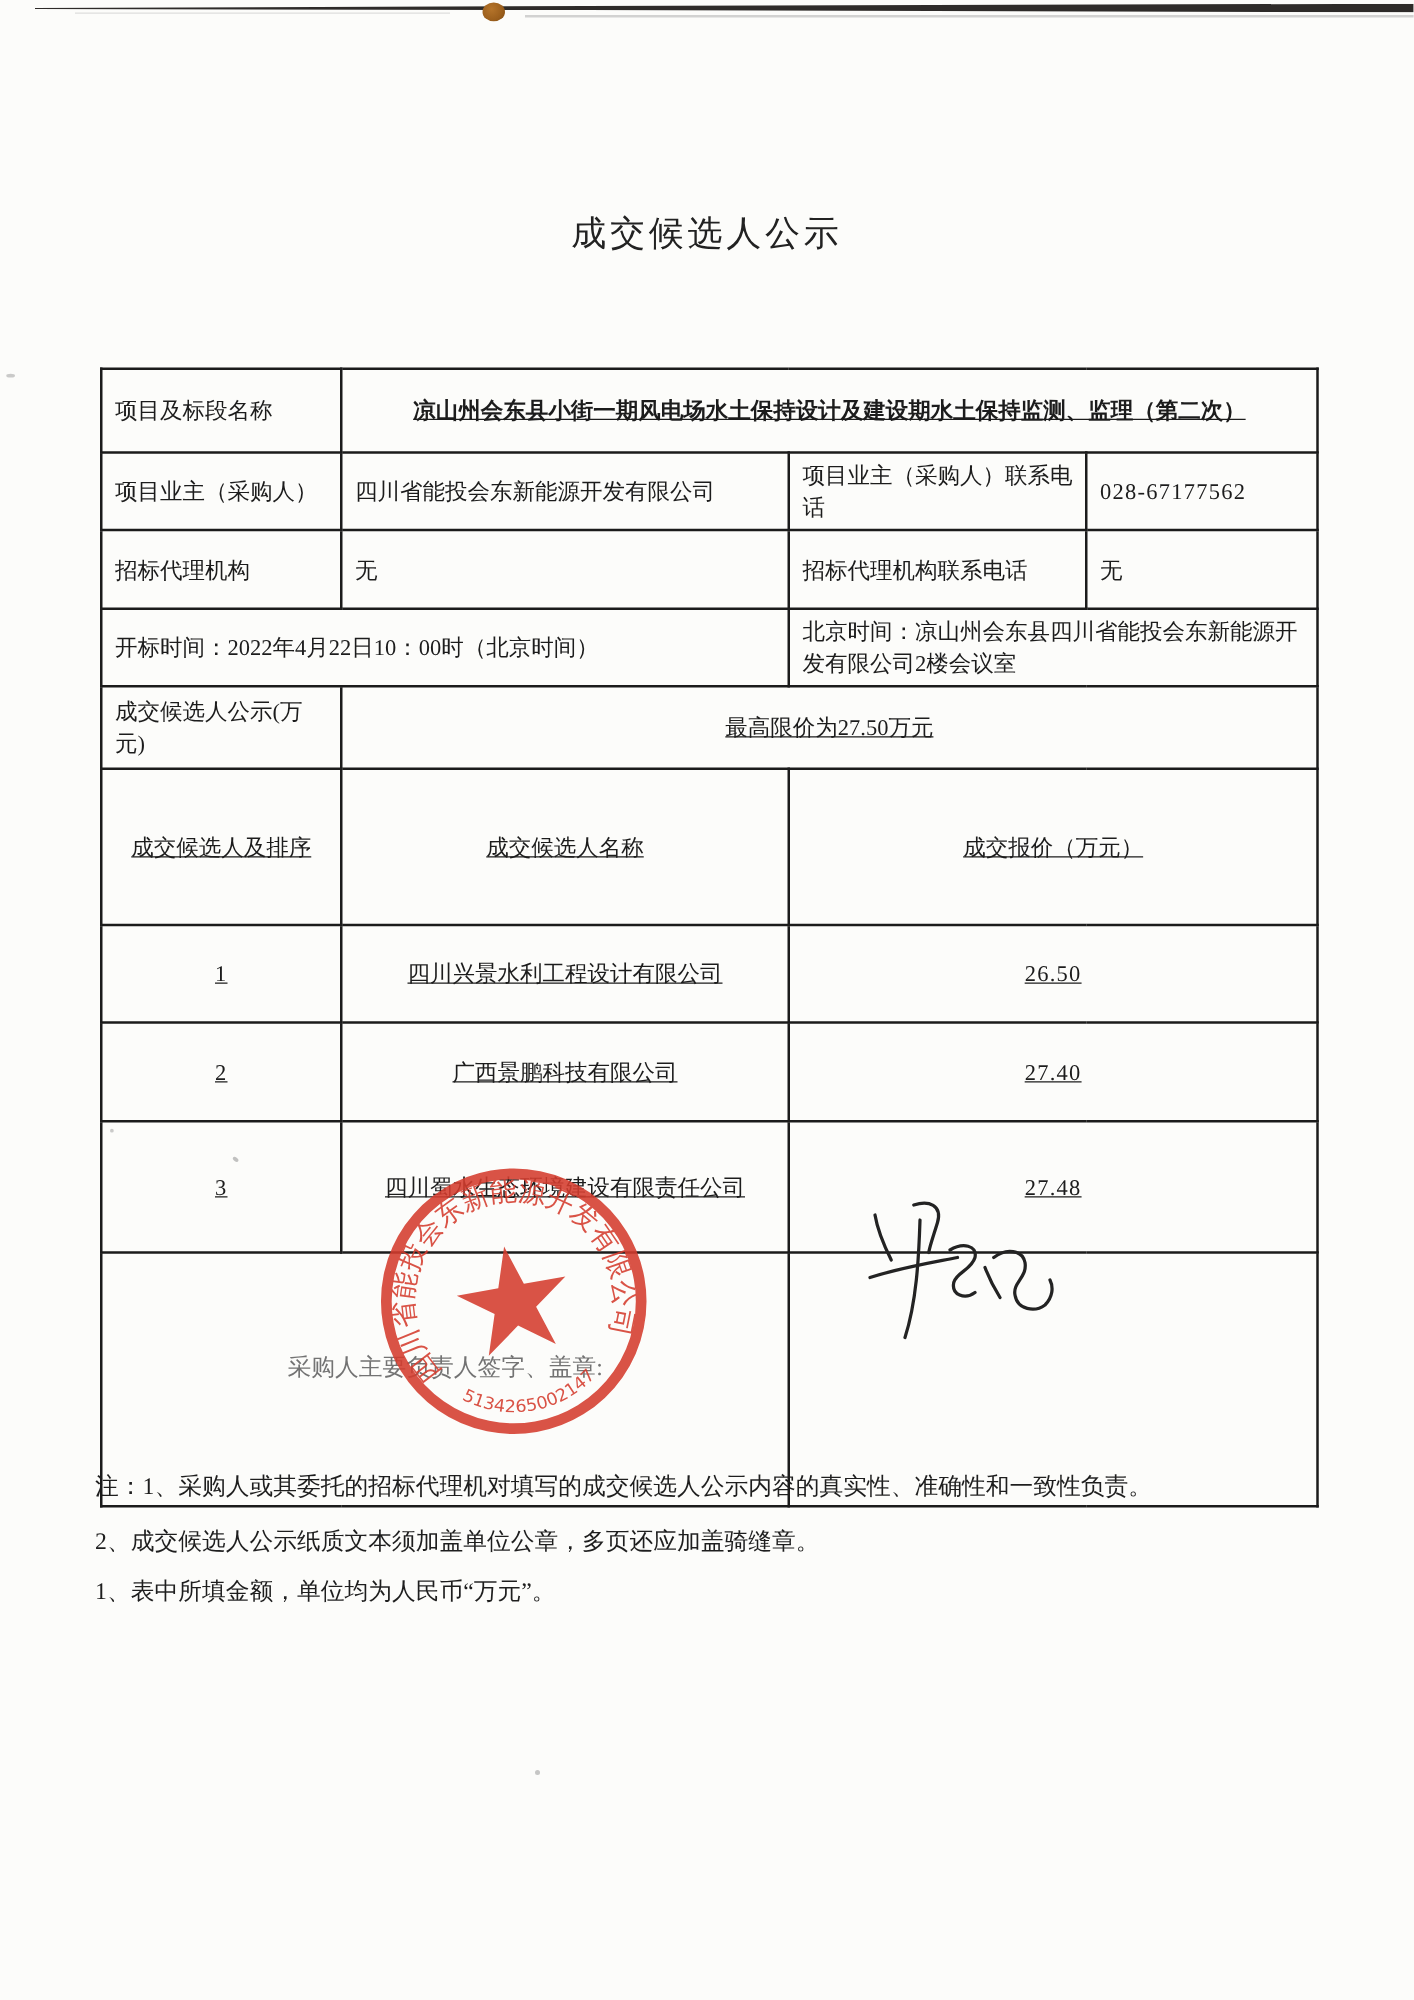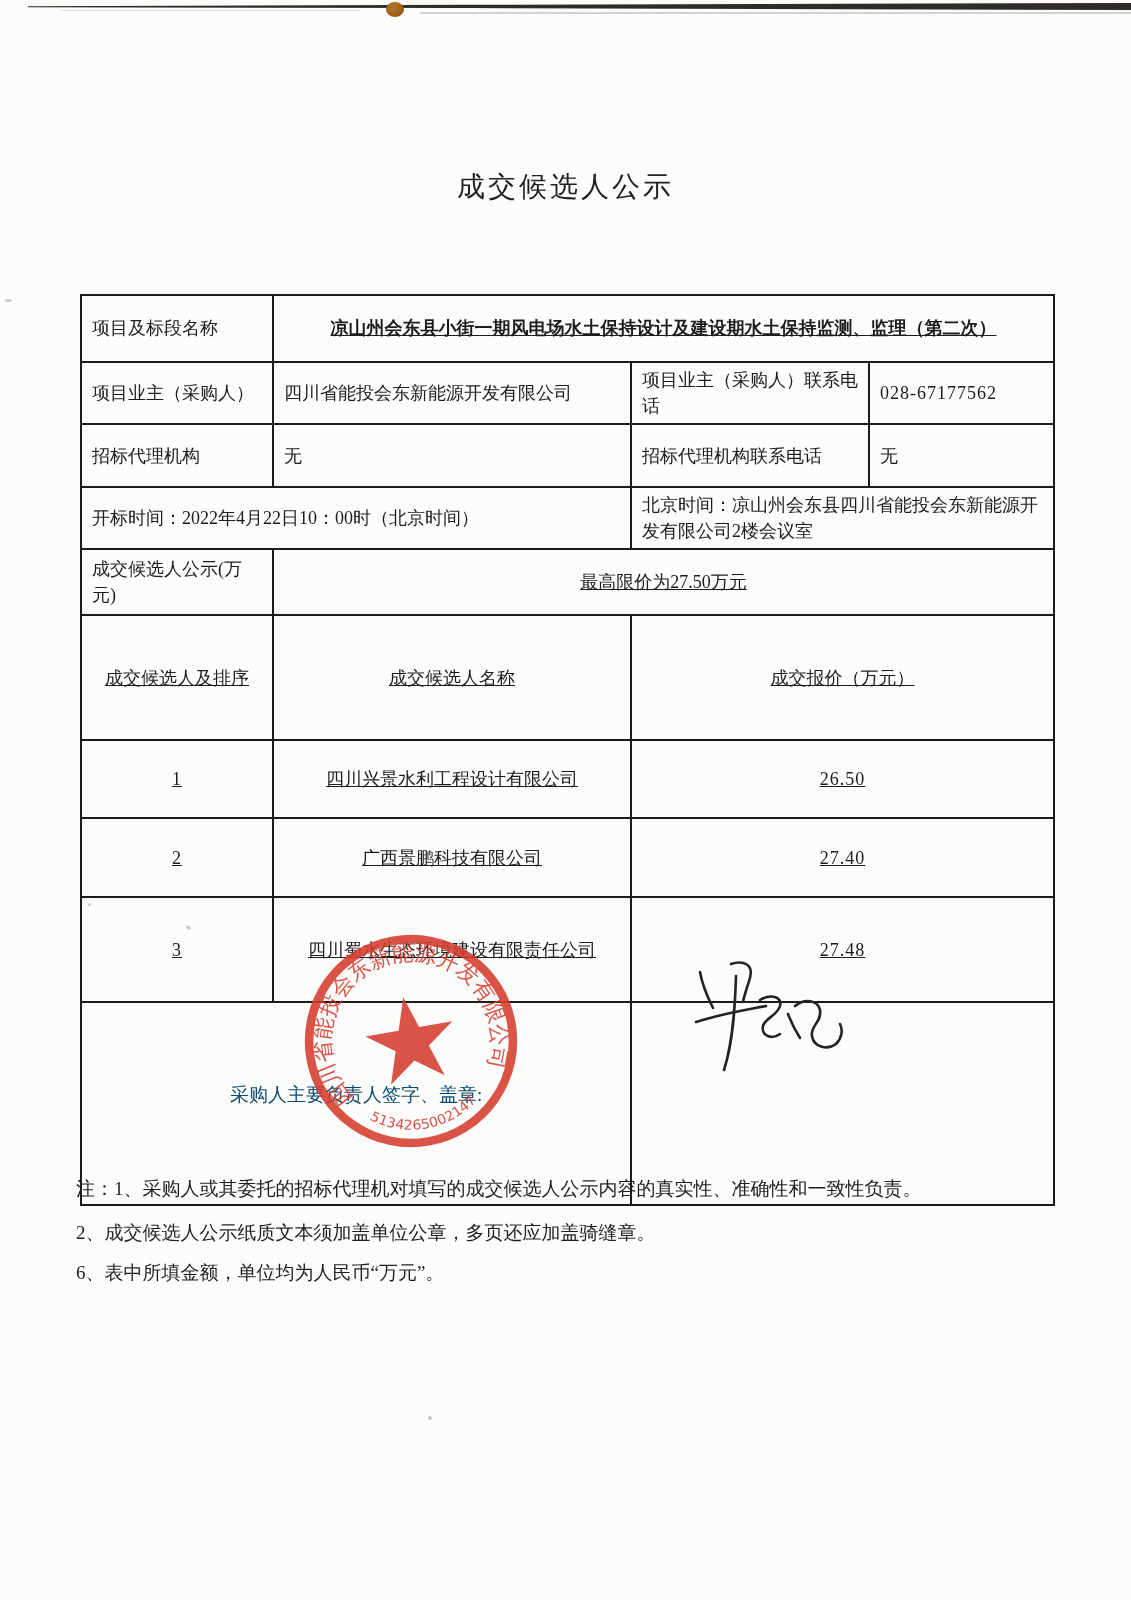--- a/index.html
+++ b/index.html
@@ -42,21 +42,21 @@
     font-size:18px;line-height:1.45;
     padding:4px 10px;vertical-align:middle;
     overflow:hidden;
   }
   td.lbl{text-align:left;}
   td.val{text-align:left;}
   td.center{text-align:center;text-decoration:underline;}
   td.bold{font-weight:bold;}
   .num{font-family:"Liberation Serif","DejaVu Serif",serif;letter-spacing:1px;}
   td.sign-cell{position:relative;}
-  .sign-label{position:absolute;left:148px;top:78px;font-size:19px;white-space:nowrap;color:#0c4a6e;}
+  .sign-label{position:absolute;left:148px;top:78px;font-size:19px;white-space:nowrap;color:#737373;}
   
   .note{position:absolute;left:76px;font-size:19px;white-space:nowrap;color:#1e1e1e;}
   .note.n1{top:1176px;}
   .note.n2{top:1220px;}
   .note.n3{top:1260px;}
   
   .seal-svg{position:absolute;left:300px;top:930px;opacity:.88;}
   .signature-svg{position:absolute;left:655px;top:938px;}
 </style>
 </head>
@@ -156,13 +156,13 @@
     <path d="M81,38 C80,70 78,104 69,132"></path>
     <path d="M41,84 C66,76 91,72 111,68"></path>
     <path d="M105,62 C115,56 127,58 125,68 C122,78 110,80 108,88 C106,98 117,102 125,96"></path>
     <path d="M133,76 C136,84 140,92 145,100"></path>
     <path d="M140,68 C150,60 163,62 165,72 C167,84 155,88 157,98 C159,110 173,112 181,106 C187,100 188,92 185,86"></path>
   </g>
 </svg>
 
 <div class="note n1">注：1、采购人或其委托的招标代理机对填写的成交候选人公示内容的真实性、准确性和一致性负责。</div>
 <div class="note n2">2、成交候选人公示纸质文本须加盖单位公章，多页还应加盖骑缝章。</div>
-<div class="note n3">6、表中所填金额，单位均为人民币“万元”。</div>
+<div class="note n3">1、表中所填金额，单位均为人民币“万元”。</div>
 
 </body></html>

